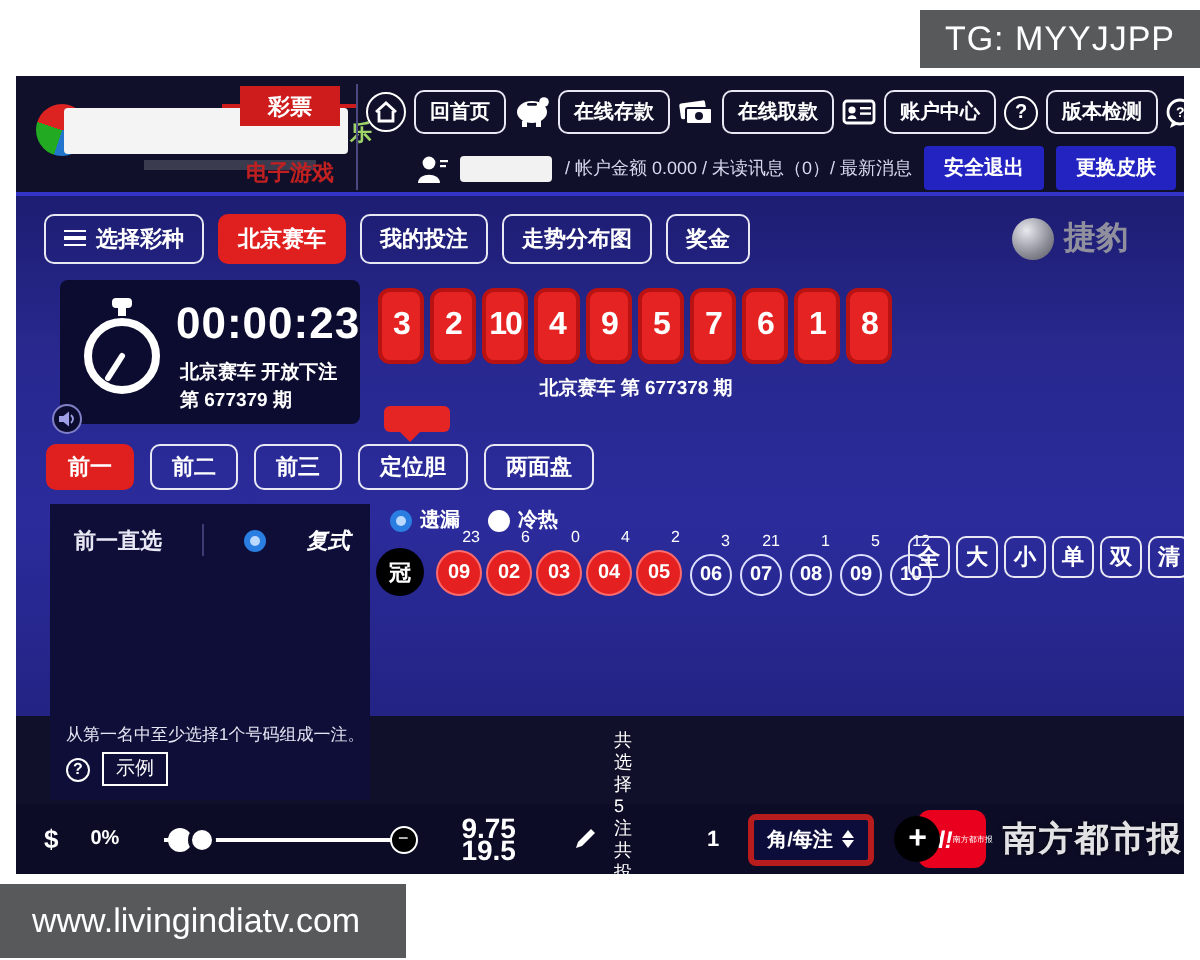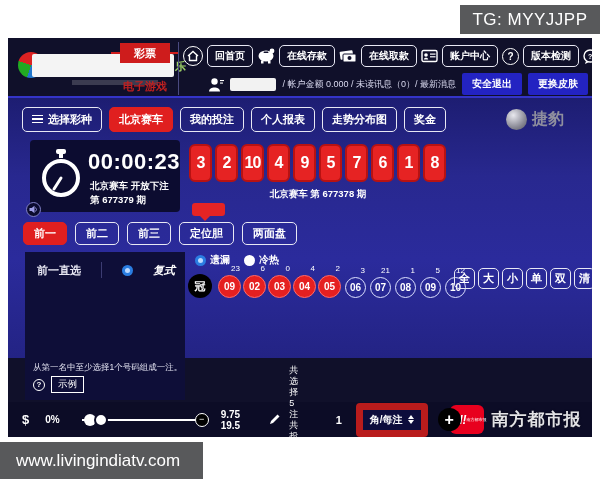--- a/index.html
+++ b/index.html
@@ -125,25 +125,25 @@
   .footer { position:absolute; left:0; top:304px; width:100%; height:35px; background:#0c0c26;
     display:flex; align-items:center; padding:0 14px; gap:8px; color:#fff; }
   .f-cur { font-size:13px; font-weight:bold; }
   .f-pct { font-size:10px; font-weight:bold; margin-left:8px; }
   .slider { position:relative; width:125px; height:14px; margin-left:14px; flex:0 0 auto; }
   .slider .track { position:absolute; left:0; right:0; top:6px; height:2px; background:#fff; }
   .knob-a { position:absolute; left:2px; top:1px; width:12px; height:12px; border-radius:50%; background:#fff; }
   .knob-b { position:absolute; left:12px; top:0; width:14px; height:14px; border-radius:50%; background:#fff; border:2px solid #0c0c26; }
   .knob-end { position:absolute; right:-2px; top:0; width:14px; height:14px; border-radius:50%; background:#000;
     border:1.5px solid #fff; color:#fff; font-size:9px; line-height:10px; text-align:center; }
-  .odds { display:flex; flex-direction:column; line-height:11px; font-size:10px; font-weight:bold; margin-left:6px; }
+  .odds { display:flex; flex-direction:column; line-height:11px; font-size:14px; font-weight:bold; margin-left:16px; }
   .f-vdiv { width:1px; height:24px; background:#4a4a8a; margin:0 6px; }
   .totals { display:flex; flex-direction:column; line-height:11px; font-size:9px; }
   .f-mult { font-size:11px; font-weight:bold; margin:0 6px; }
-  .unit-select { display:flex; align-items:center; gap:5px; border:7px solid #b91c1c; border-radius:4px;
+  .unit-select { display:flex; align-items:center; gap:5px; border:3px solid #b91c1c; border-radius:4px;
     background:#0d0d3c; padding:3px 7px; font-size:10px; font-weight:bold; white-space:nowrap; }
   .sel-arrows { display:flex; flex-direction:column; gap:1px; }
   .sel-arrows i { display:block; width:0; height:0; border-left:3px solid transparent; border-right:3px solid transparent; }
   .sel-arrows .up { border-bottom:4px solid #fff; }
   .sel-arrows .dn { border-top:4px solid #fff; }
   .nd-group { position:relative; width:46px; height:29px; flex:0 0 auto; margin-left:2px; }
   .nd-red { position:absolute; left:12px; top:0; width:34px; height:29px; background:#e8001e; border-radius:6px;
     display:flex; flex-direction:row; align-items:center; justify-content:center; }
   .nd-text { color:#fff; font-size:12px; font-weight:bold; font-style:italic; line-height:12px; }
   .nd-sub { color:#fff; font-size:4px; line-height:5px; white-space:nowrap; }
@@ -241,21 +241,20 @@
         <span class="tab3">
           <span class="burger">
               <span></span>
               <span></span>
               <span></span>
             </span>
           <span>选择彩种</span>
         </span>
         <span class="tab3 red">北京赛车</span>
         <span class="tab3">我的投注</span>
-        <span class="tab3">个人报表</span>
         <span class="tab3">走势分布图</span>
         <span class="tab3">奖金</span>
       </div>
       <div class="brand">
         <span class="brand-sphere"></span>
         <span class="brand-name">捷豹</span>
       </div>
 
       <div class="timer-panel">
         <div class="timer-clock">

